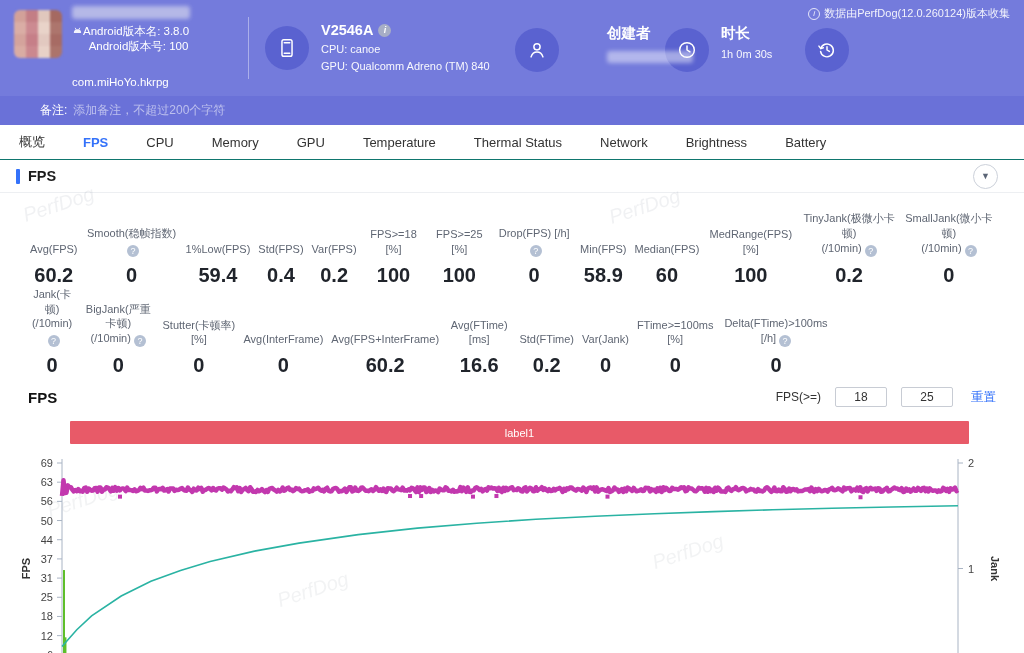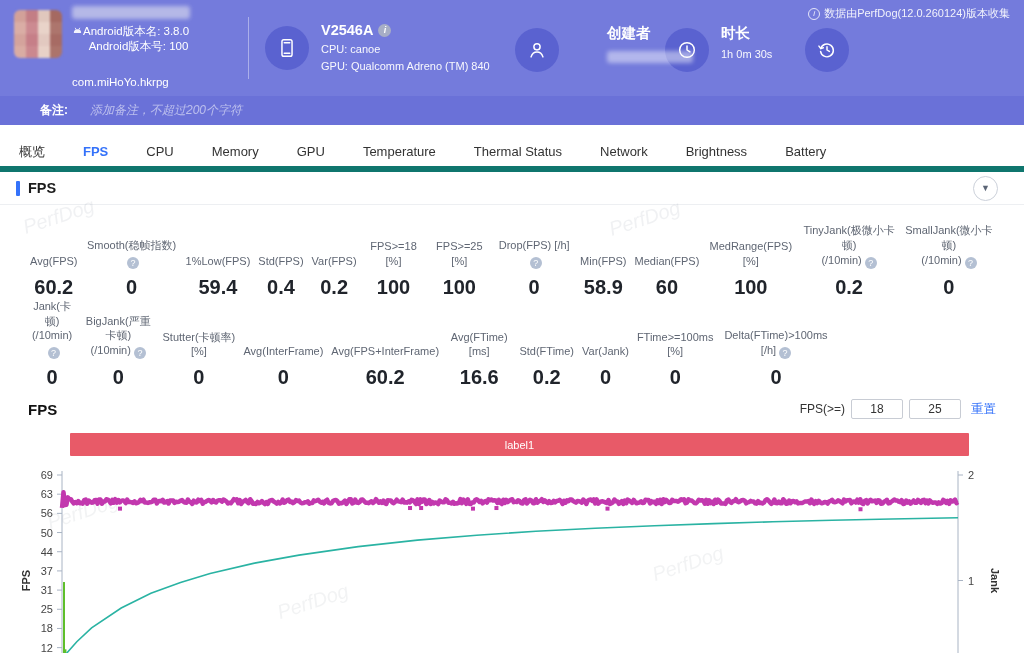--- a/index.html
+++ b/index.html
@@ -28,45 +28,45 @@
   .circle-ico svg { stroke:#fff; fill:none; stroke-width:1.6; stroke-linecap:round; stroke-linejoin:round; }
   .ib-title { font-size:14.5px; font-weight:bold; display:flex; align-items:center; gap:5px; }
   .ib-sub { font-size:11px; line-height:1.5; margin-top:3px; color:rgba(255,255,255,.95); }
   .i-circle-fill { width:13px; height:13px; background:#a7aec6; color:#fff; border-radius:50%; font-size:9px; line-height:13px; text-align:center; font-style:italic; font-weight:bold; }
   .creator-blur { width:86px; height:12px; margin-top:8px; background:rgba(255,255,255,.45); }
   .blk-device { width:250px; }
   .blk-creator { width:150px;gap:48px; }
   .blk-duration { width:140px; }
   
   .note-bar { height:29px; background:#6a71d8; display:flex; align-items:center; padding-left:40px; font-size:12px; }
-  .note-label { color:#fff; font-weight:bold; margin-right:22px; }
-  .note-placeholder { color:rgba(255,255,255,.55);font-style:italic; }
-  
-  .tabs { height:35px; border-bottom:6px solid #0f766e; display:flex; align-items:center; background:#fff;margin-top:12px; }
+  .note-label { color:#fff; font-weight:normal; margin-right:6px; }
+  .note-placeholder { color:rgba(255,255,255,.55); }
+  
+  .tabs { height:35px; border-bottom:1px solid #0f766e; display:flex; align-items:center; background:#fff; }
   .tab { padding:0 19px; font-size:13px; color:#333; cursor:pointer; }
   .tab.active { color:#3472fa; font-weight:bold; }
   
   .section-header { height:33px; display:flex; align-items:center; border-bottom:1px solid #edeff2; }
   .section-bar { width:4px; height:15px; background:#3472fa; margin:0 8px 0 16px; border-radius:1px; }
   .section-title { font-size:14.5px; font-weight:bold; color:#1b1b1b; }
   .collapse-btn { margin-left:auto; margin-right:26px; width:25px; height:25px; border:1px solid #ccd1da; border-radius:50%; display:flex; align-items:center; justify-content:center; color:#5b6576; font-size:9px; cursor:pointer; background:#fff; }
   
   .metrics { padding-top:18px; position:relative; }
   .metrics-row { display:flex; justify-content:space-between; align-items:flex-end; padding:0 26px; }
   .metrics-row.second { margin-top:0; }
   .metric { text-align:center; padding:0 4px; }
   .m-label { font-size:11px; color:#5f6673; line-height:1.35; }
   .m-label .help { display:inline-block; width:12px; height:12px; border-radius:50%; background:#b4c0d3; color:#fff; font-size:9px; line-height:12px; text-align:center; margin-left:3px; vertical-align:-2px; cursor:pointer; }
   .m-value { font-size:20px; font-weight:bold; color:#20242b; margin-top:7px; }
   .row-spacer { width:205px; }
   .watermark { position:absolute; color:rgba(70,80,100,.08); font-size:20px; font-style:italic; transform:rotate(-18deg); pointer-events:none; }
   
   .chart-head { display:flex; align-items:center; margin-top:10px; padding:0 28px; }
   .chart-title { font-size:15px; font-weight:bold; color:#111; }
-  .chart-controls { margin-left:auto; display:flex; align-items:center; gap:6px; font-size:12px; color:#333; }
+  .chart-controls { margin-left:auto; display:flex; align-items:center; gap:14px; font-size:12px; color:#333; }
   .thresh { width:52px; height:20px; border:1px solid #c8ccd4; border-radius:2px; text-align:center; font-size:12px; color:#333; font-family:"Liberation Sans", sans-serif; }
   .reset-link { color:#3472fa; font-size:12.5px; cursor:pointer; margin-left:4px; }
   
   .label-bar { margin:14px 0 0 70px; width:899px; height:23px; background:#e85a68; color:#fff; font-size:11px; display:flex; align-items:center; justify-content:center; border-radius:1px; }
   #chart { display:block; margin-top:4px; }
   #chart text { font-family:"Liberation Sans", sans-serif; }
 </style>
 </head>
 <body>
 

